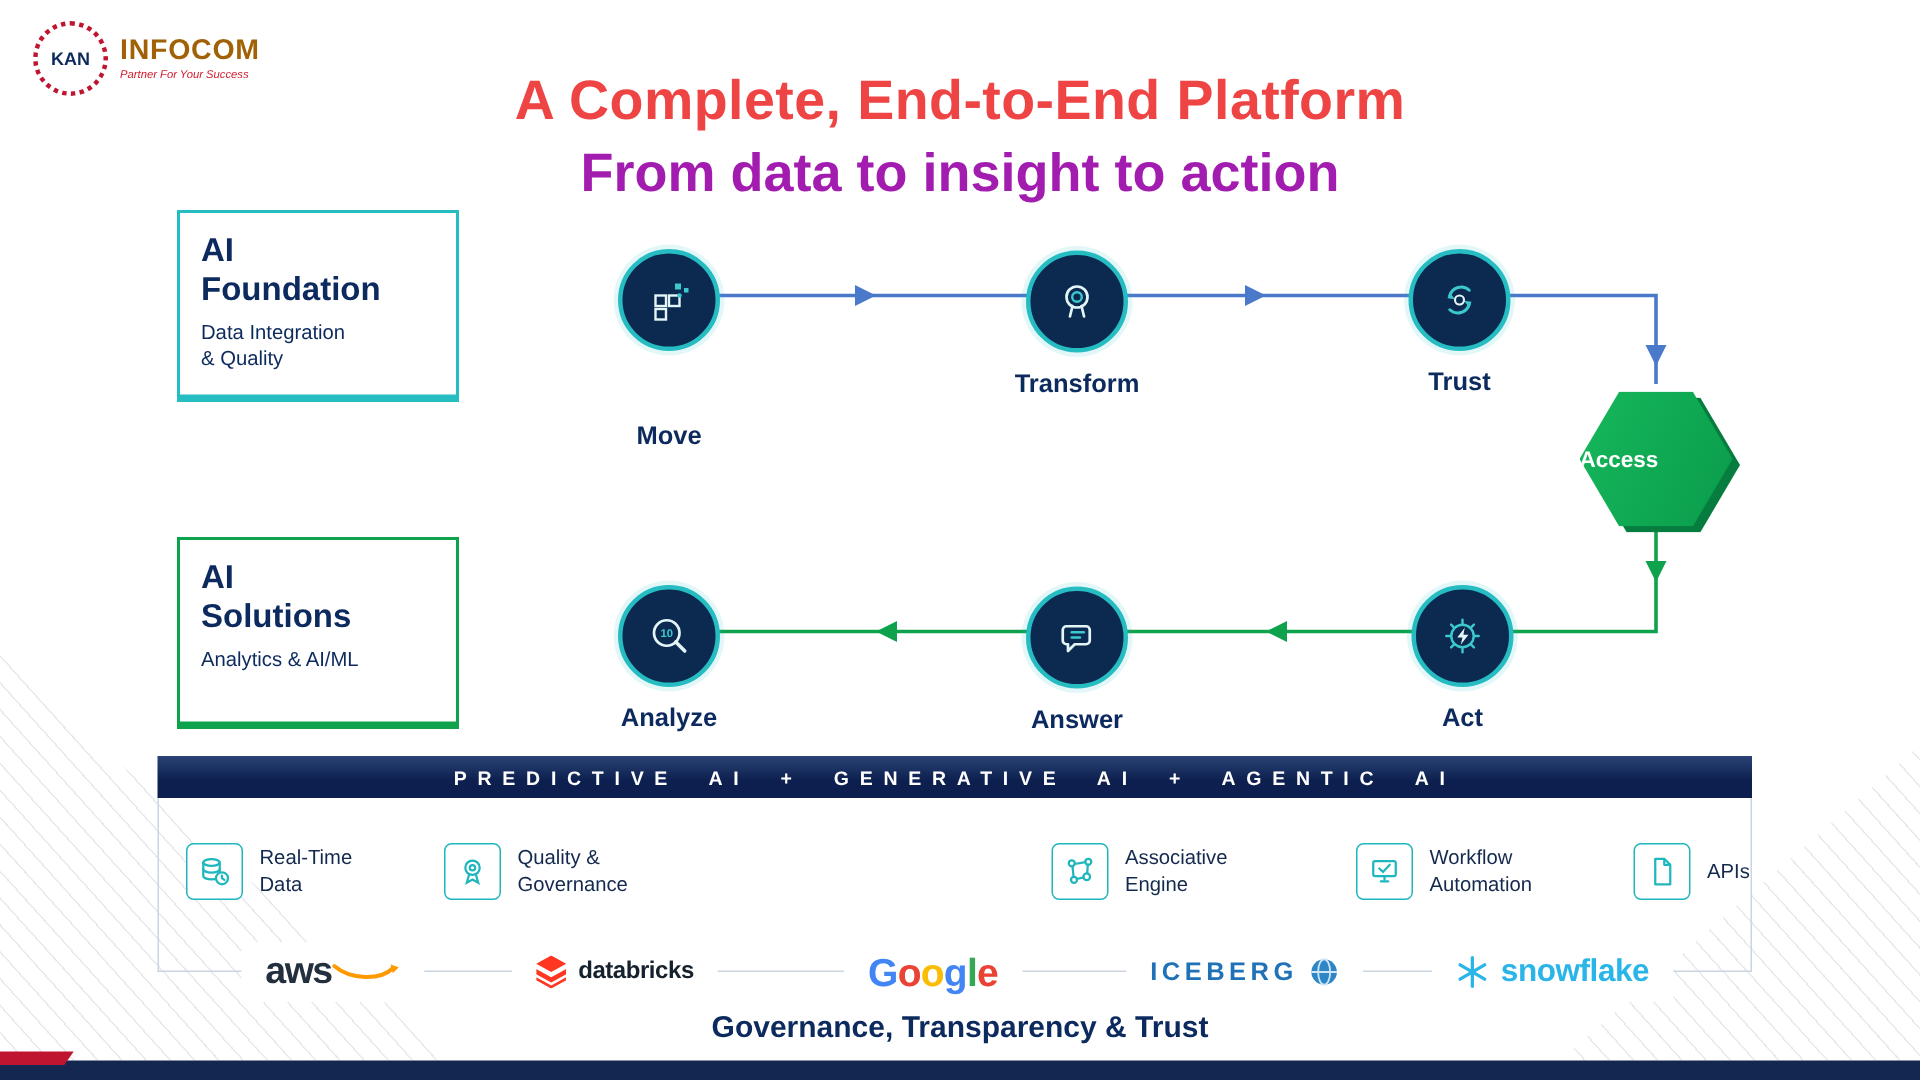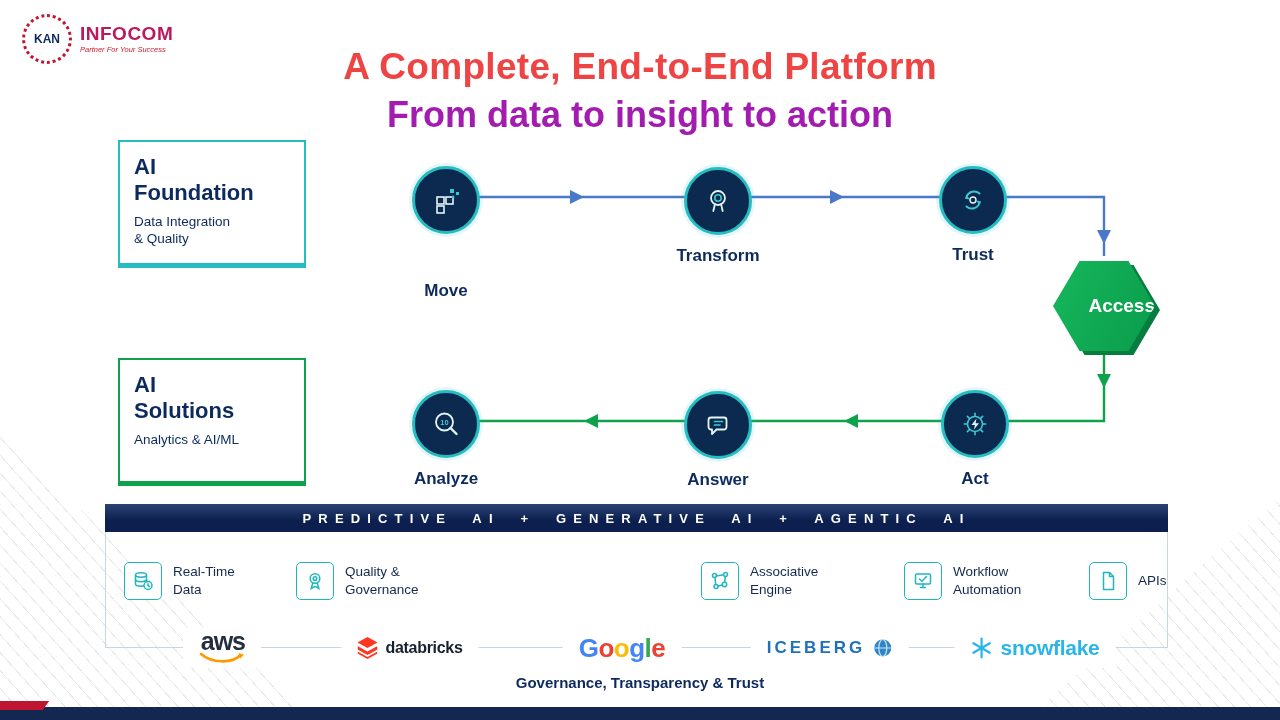--- a/index.html
+++ b/index.html
@@ -11,21 +11,21 @@
            background:repeating-linear-gradient(48deg, rgba(90,105,130,0.14) 0 1px, transparent 1px 12px);}
   .stripes-bl{left:0;bottom:13px;width:300px;height:270px;clip-path:polygon(0 0,0 100%,100% 100%);}
   .stripes-br{right:0;bottom:13px;width:240px;height:210px;clip-path:polygon(100% 0,0 100%,100% 100%);}
 
   
   .brand{position:absolute;left:22px;top:14px;display:flex;align-items:center;gap:8px;}
   .brand-circle{width:44px;height:44px;border:3px dotted #c01530;border-radius:50%;
                 display:flex;align-items:center;justify-content:center;
                 font-weight:bold;font-size:12px;color:#0d2b5c;}
   .brand-text{display:flex;flex-direction:column;line-height:1.05;}
-  .brand-name{color:#be185d;font-weight:bold;font-size:19px;letter-spacing:0.5px;}
+  .brand-name{color:#a16207;font-weight:bold;font-size:19px;letter-spacing:0.5px;}
   .brand-tagline{color:#d11a2d;font-size:7.5px;font-style:italic;margin-top:2px;}
 
   
   .page-title{position:absolute;top:46px;left:0;width:100%;text-align:center;
               font-size:37px;font-weight:bold;color:#ef4444;letter-spacing:0.3px;}
   .page-subtitle{position:absolute;top:94px;left:0;width:100%;text-align:center;
                  font-size:36px;font-weight:bold;color:#a21caf;}
 
   
   .info-card{position:absolute;left:118px;width:188px;height:128px;background:#fff;
@@ -43,50 +43,50 @@
   .flow-circle{width:62px;height:62px;border-radius:50%;background:#0c2950;
                border:3px solid #25bcc2;display:flex;align-items:center;justify-content:center;
                box-shadow:0 0 0 3px rgba(37,188,194,0.12);}
   .flow-label{margin-top:11px;font-size:17px;font-weight:bold;color:#0c2a5e;}
 
   
   .hex-wrap{position:absolute;left:1053px;top:261px;width:102px;height:90px;}
   .hexclip{clip-path:polygon(26% 0%,74% 0%,100% 50%,74% 100%,26% 100%,0% 50%);}
   .hex-back{position:absolute;inset:0;transform:translate(5px,4px);background:#067c3e;}
   .hex-front{position:absolute;inset:0;background:linear-gradient(115deg,#16b75c,#0a9c4b);
-             display:flex;align-items:center;justify-content:flex-end;
-             color:#fff;font-size:19px;font-weight:bold;}
+             display:flex;align-items:center;justify-content:flex-start;
+             color:#fff;font-size:15px;font-weight:bold;}
 
   
   .ai-banner{position:absolute;left:105px;top:504px;width:1063px;height:28px;
              background:linear-gradient(180deg,#2a4374 0%,#0c1f4e 60%);
              display:flex;align-items:center;justify-content:center;}
   .ai-banner span{color:#fff;font-size:13px;font-weight:bold;letter-spacing:0.55em;word-spacing:10px;}
 
   
   .cap-panel{position:absolute;left:105px;top:532px;width:1063px;height:116px;
              border:1px solid #c9d6e2;border-top:none;box-sizing:border-box;background:transparent;}
   .cap-item{position:absolute;top:30px;display:flex;align-items:center;gap:11px;}
   .cap-icon{width:36px;height:36px;border:1.6px solid #1fb7bd;border-radius:5px;background:#fff;
             display:flex;align-items:center;justify-content:center;flex:0 0 auto;}
   .cap-label{font-size:13.5px;color:#14294e;line-height:1.3;}
 
   
   .partners{position:absolute;left:106px;top:628px;width:1061px;height:40px;}
   .partner{position:absolute;top:0;height:40px;display:flex;align-items:center;gap:8px;
            background:#fff;padding:0 16px;transform:translateX(-50%);}
-  .aws-block{display:flex;flex-direction:column;align-items:flex-end;}
+  .aws-block{display:flex;flex-direction:row;align-items:center;}
   .aws-text{font-weight:bold;font-size:25px;color:#232f3e;letter-spacing:-1px;line-height:0.85;}
   .db-text{font-weight:bold;font-size:16px;color:#16212e;letter-spacing:-0.3px;}
   .google-text{font-weight:bold;font-size:26px;letter-spacing:-0.5px;}
   .iceberg-text{font-weight:bold;font-size:17px;color:#1f72b8;letter-spacing:3px;}
   .sf-text{font-weight:bold;font-size:21px;color:#29b5e8;letter-spacing:-0.3px;}
 
   .footer-caption{position:absolute;left:0;top:674px;width:100%;text-align:center;
-                  font-size:15px;font-weight:bold;color:#0c2a5e;}
+                  font-size:20px;font-weight:bold;color:#0c2a5e;}
 
   
   .bottom-strip{position:absolute;left:0;bottom:0;width:100%;height:13px;background:#132750;}
   .bottom-red{position:absolute;left:-8px;bottom:10px;width:54px;height:9px;background:#c01530;
               transform:skewX(-35deg);}
 </style>
 </head>
 <body>
 
 <div class="slide">

